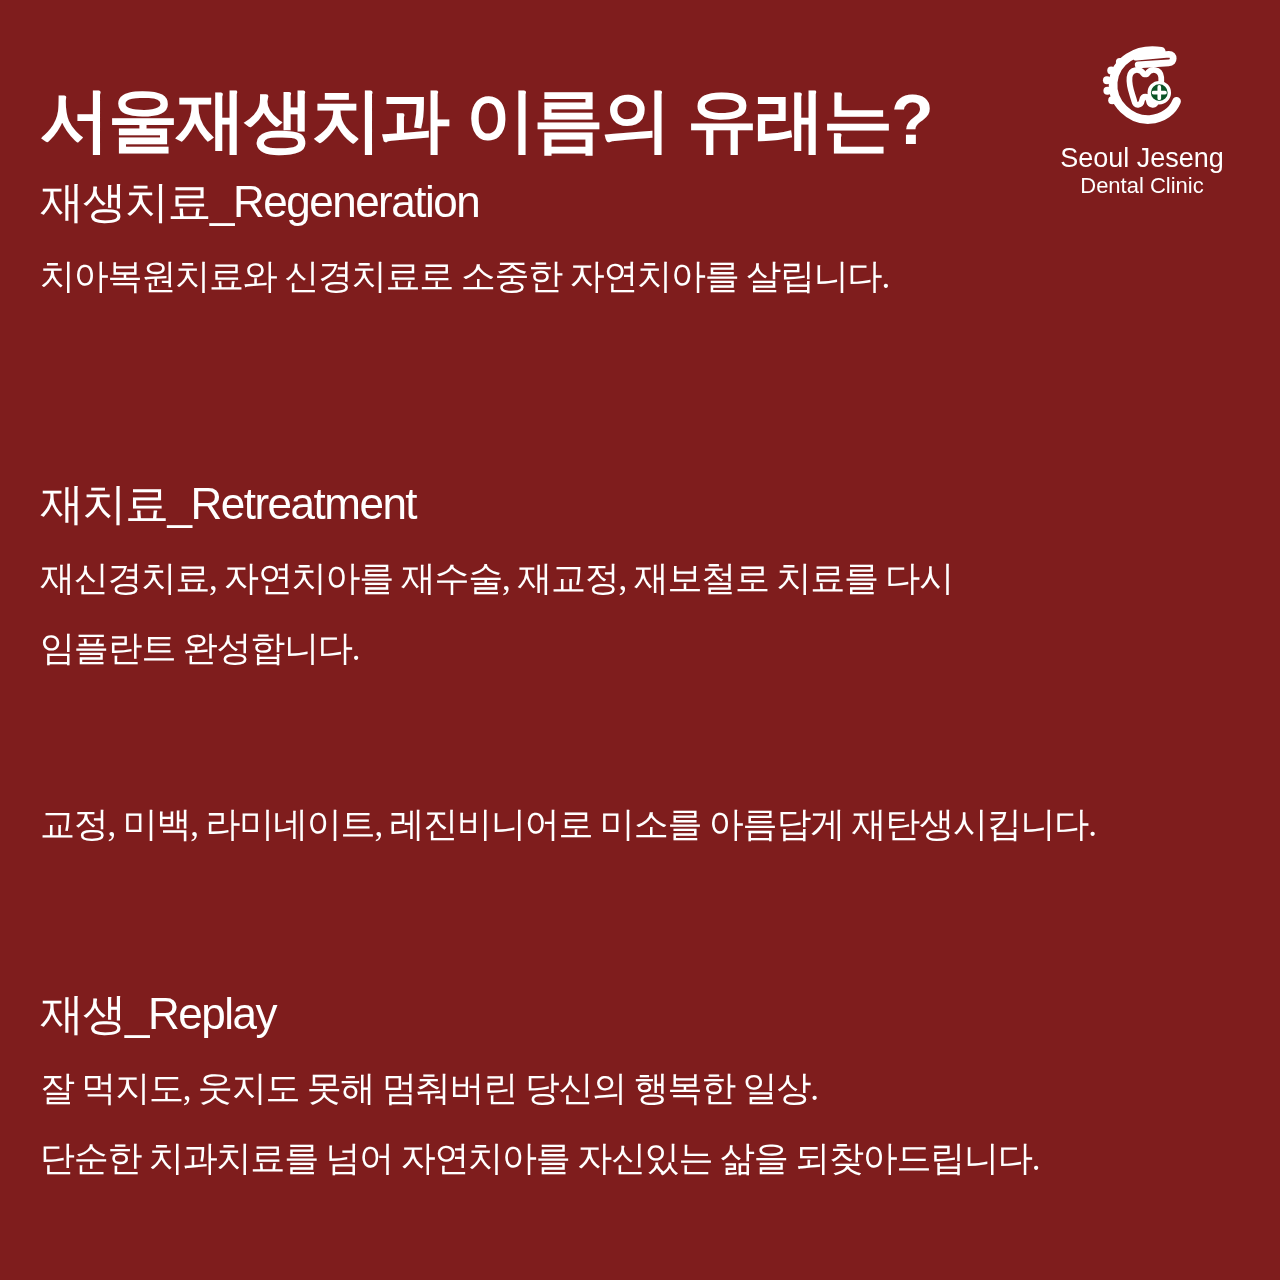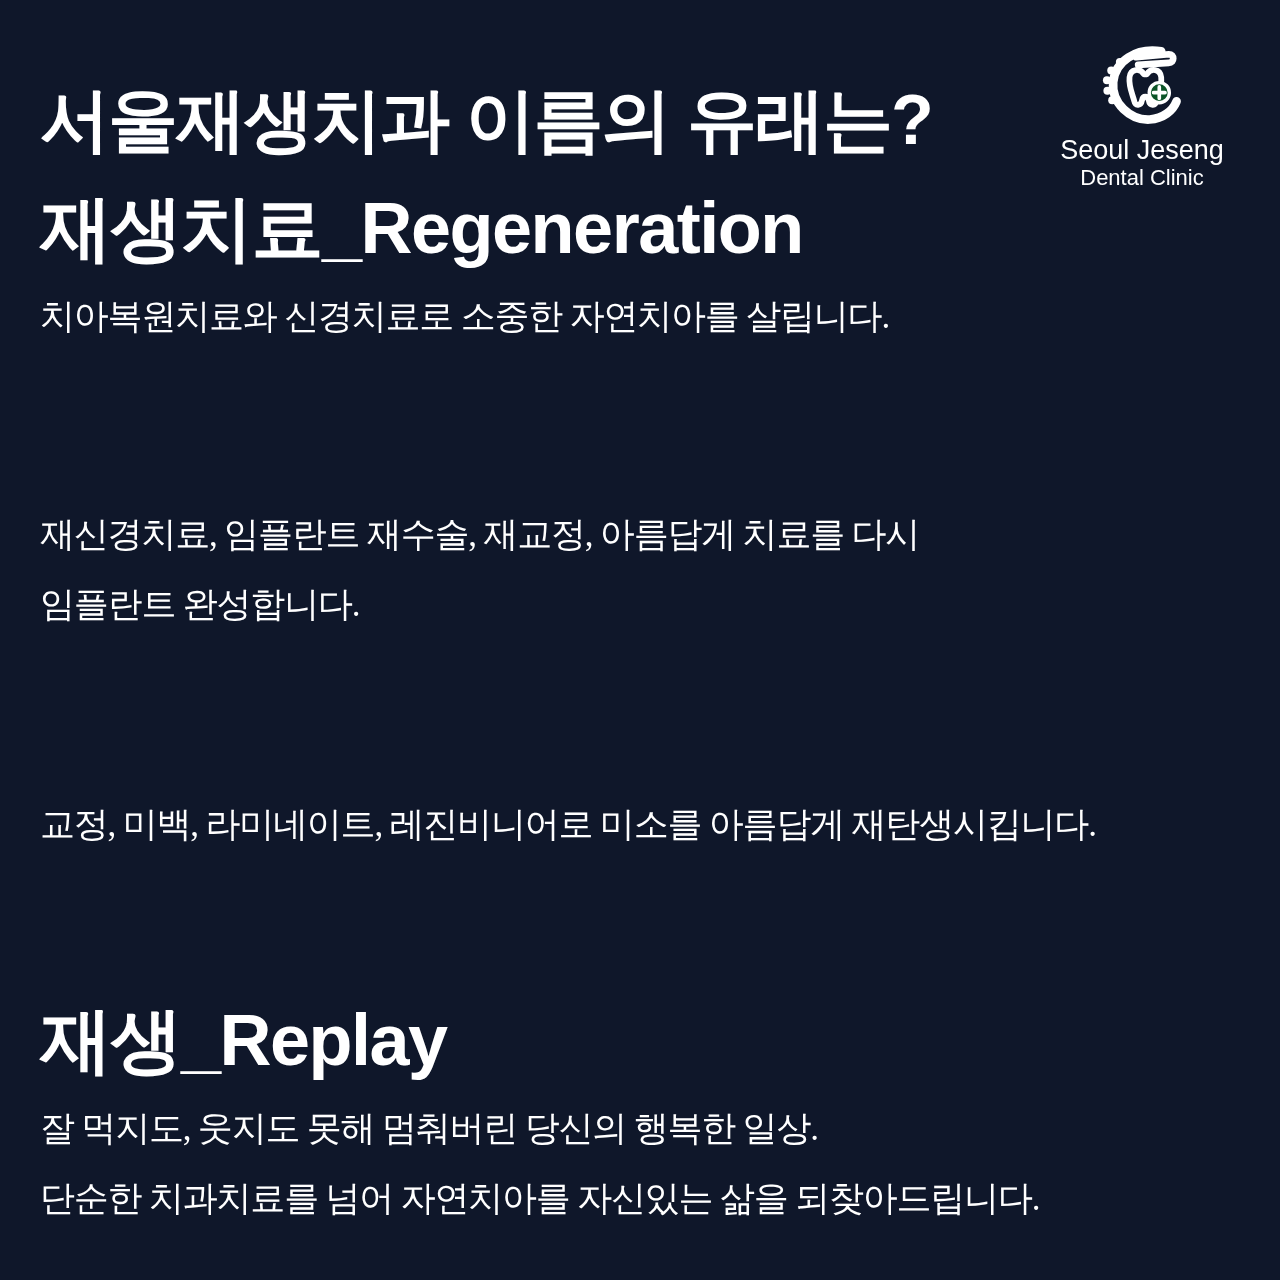--- a/index.html
+++ b/index.html
@@ -14,21 +14,21 @@
     font-family: "Liberation Sans", "DejaVu Sans", sans-serif;
     color: #ffffff;
     overflow: hidden;
     position: relative;
     -webkit-font-smoothing: antialiased;
   }
 
   .card {
     position: absolute;
     inset: 0;
-    background: #0f172a;
+    background: #7f1d1d;
   }
 
   
   .header {
     position: absolute;
     top: 0;
     left: 0;
     right: 0;
     height: 180px;
   }
@@ -54,21 +54,21 @@
     display: flex;
     flex-direction: column;
     align-items: center;
   }
   .logo-mark {
     width: 96px;
     height: 96px;
     display: block;
   }
   .logo-name {
-    margin-top: 4px;
+    margin-top: 12px;
     font-size: 27px;
     font-weight: 400;
     line-height: 1.08;
     color: #ffffff;
     letter-spacing: 0px;
     white-space: nowrap;
   }
   .logo-sub {
     font-size: 22px;
     font-weight: 400;
@@ -89,27 +89,27 @@
     position: absolute;
     left: 40px;
     right: 28px;
   }
   .section-1 { top: 0px; }
   .section-2 { top: 302px; }
   .section-3 { top: 592px; }
   .section-4 { top: 812px; }
 
   .section-heading {
-    font-size: 72px;
-    font-weight: 700;
+    font-size: 44px;
+    font-weight: 400;
     line-height: 1.0;
     letter-spacing: -1.5px;
     color: #ffffff;
     white-space: nowrap;
-    margin: 12px 0 4px 0;
+    margin: 0 0 4px 0;
   }
 
   .section-body {
     margin-top: 26px;
   }
   .body-line {
     font-size: 35px;
     font-weight: 400;
     line-height: 1.0;
     letter-spacing: -1.2px;
@@ -171,22 +171,23 @@
   <div class="sections">
 
     <section class="section section-1">
       <h2 class="section-heading">재생치료_Regeneration</h2>
       <div class="section-body">
         <p class="body-line">치아복원치료와 신경치료로 소중한 자연치아를 살립니다.</p>
       </div>
     </section>
 
     <section class="section section-2">
-      <div class="section-body">
-        <p class="body-line tight">재신경치료, 임플란트 재수술, 재교정, 아름답게 치료를 다시</p>
+      <h2 class="section-heading">재치료_Retreatment</h2>
+      <div class="section-body">
+        <p class="body-line tight">재신경치료, 자연치아를 재수술, 재교정, 재보철로 치료를 다시</p>
         <p class="body-line">임플란트 완성합니다.</p>
       </div>
     </section>
 
     <section class="section section-3">
       <div class="section-body">
         <p class="body-line">교정, 미백, 라미네이트, 레진비니어로 미소를 아름답게 재탄생시킵니다.</p>
       </div>
     </section>
 

